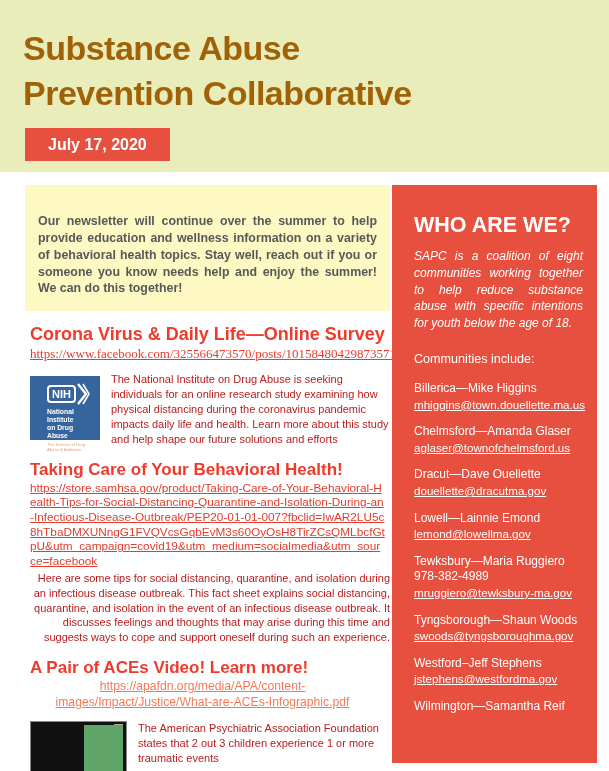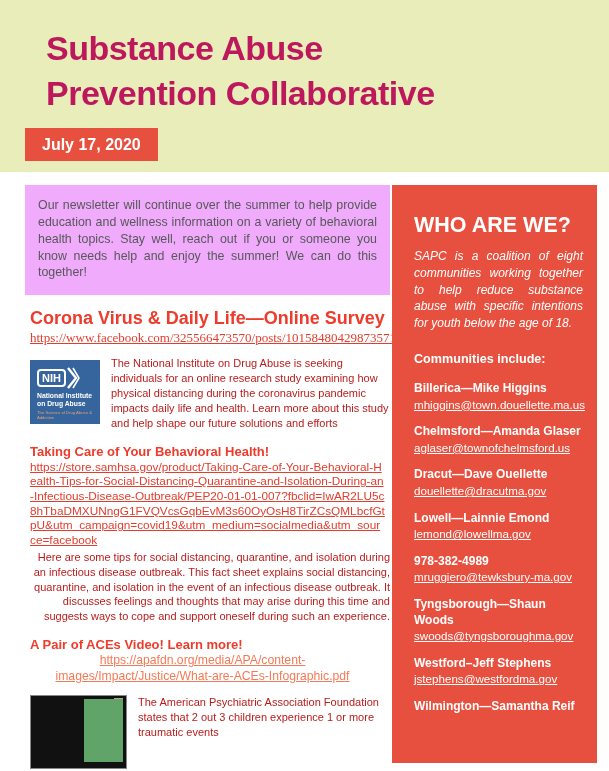--- a/index.html
+++ b/index.html
@@ -1,61 +1,61 @@
 <!DOCTYPE html>
 <html><head>
 <meta charset="utf-8">
 <style>
   * { margin:0; padding:0; box-sizing:border-box; }
   body { background:#ffffff; font-family:"Liberation Sans", sans-serif; }
   .page { position:relative; width:609px; height:771px; background:#ffffff; overflow:hidden; }
 
   
   .masthead { position:absolute; left:0; top:0; width:609px; height:172px; background:#e9edba; }
-  .masthead h1 { position:absolute; left:46px; top:26px; font-size:34px; font-weight:bold; color:#be185d; line-height:1.32; letter-spacing:-0.5px; }
-  .date-banner { position:absolute; left:25px; top:128px; height:33px; line-height:33px; padding:0 17px; background:#e7503e; color:#ffffff; font-size:16px; font-weight:bold; }
+  .masthead h1 { position:absolute; left:23px; top:26px; font-size:34px; font-weight:bold; color:#a16207; line-height:1.32; letter-spacing:-0.5px; }
+  .date-banner { position:absolute; left:25px; top:128px; height:33px; line-height:33px; padding:0 23px; background:#e7503e; color:#ffffff; font-size:16px; font-weight:bold; }
 
   
   .content { position:absolute; left:25px; top:185px; width:365px; }
-  .intro-box { background:#f0abfc; padding:12px 13px 14px 13px; }
+  .intro-box { background:#fef9c3; padding:28px 13px 14px 13px;font-weight:bold; }
   .intro-box p { font-size:12.4px; line-height:1.36; color:#585858; text-align:justify; }
 
   h2.red-h { color:#ee3b2b; font-weight:bold; margin:13px 0 1px 5px; }
   h2.sz1 { font-size:18px; }
-  h2.sz2 { font-size:13px; }
+  h2.sz2 { font-size:17px; }
   .link { display:block; margin-left:5px; color:#e23d2d; text-decoration:underline; cursor:pointer; }
   .link-serif { font-family:"Liberation Serif", serif; font-size:13px; }
   .link-break { font-size:11.8px; line-height:1.25; word-break:break-all; width:356px; }
   .link-orange { color:#f47a57; font-size:12.2px; line-height:1.3; width:345px;text-align:center; }
 
   .row { display:flex; gap:11px; margin:10px 0 0 5px; }
   .body-text { font-size:11px; line-height:1.35; color:#b91c1c; }
   .para { margin:2px 0 0 5px;text-align:right; }
 
   
-  .nih-logo { flex:none; width:70px; height:64px; background:#36649c; padding:7px 5px 0 7px; margin-top:4px; }
+  .nih-logo { flex:none; width:70px; height:64px; background:#36649c; padding:7px 5px 0 17px; margin-top:4px; }
   .nih-top { display:flex; align-items:center; }
   .nih-badge { border:2px solid #ffffff; border-radius:4px; color:#ffffff; font-weight:bold; font-size:11px; padding:1px 3px; }
   .nih-chev { margin-left:1px; }
   .nih-line { color:#ffffff; font-weight:bold; font-size:6.8px; line-height:1.15; margin-top:3px; }
   .nih-tag { color:#e2a27a; font-size:4.2px; margin-top:2px; }
 
   
   .aces-thumb { flex:none; position:relative; width:97px; height:74px; background:#111111; border:1px solid #888; }
   .aces-chip { position:absolute; right:3px; top:2px; width:9px; height:7px; background:#b9a886; }
   .aces-panel { position:absolute; left:53px; top:3px; right:3px; bottom:6px; background:#61a469; padding:7px 3px 0 4px; }
 
   
   .sidebar { position:absolute; left:392px; top:185px; width:205px; height:578px; background:#e7503e; color:#ffffff; padding:28px 14px 0 22px; }
   .sidebar h2 { font-size:21.5px; font-weight:bold; margin-bottom:10px; }
   .sapc { font-style:italic; font-size:16.5px; margin-bottom:24px; }
   .side-desc { font-style:italic; font-size:12px; line-height:1.4; text-align:justify; margin-bottom:20px; }
-  .comm-label { font-weight:bold; font-size:12.6px; margin-bottom:15px; }
+  .comm-label { font-weight:normal; font-size:12.6px; margin-bottom:15px; }
   .contact { margin-bottom:11px; font-size:12px; line-height:1.3; }
-  .cname, .cphone { font-weight:bold; }
+  .cname, .cphone { font-weight:normal; }
   .cemail { display:inline-block; color:#ffffff; text-decoration:underline; font-size:11.6px; cursor:pointer; }
 </style>
 </head>
 <body>
 
 <div class="page">
 
   <header class="masthead">
     <h1><span>Substance Abuse</span><br><span>Prevention Collaborative</span></h1>
     <div class="date-banner">July 17, 2020</div>
@@ -128,20 +128,21 @@
     </div>
     <div class="contact">
       <div class="cname">Dracut—Dave Ouellette</div>
       <a class="cemail">douellette@dracutma.gov</a>
     </div>
     <div class="contact">
       <div class="cname">Lowell—Lainnie Emond</div>
       <a class="cemail">lemond@lowellma.gov</a>
     </div>
     <div class="contact">
+      <div class="cname">Tewksbury—Maria Ruggiero</div>
       <div class="cphone">978-382-4989</div>
       <a class="cemail">mruggiero@tewksbury-ma.gov</a>
     </div>
     <div class="contact">
       <div class="cname">Tyngsborough—Shaun Woods</div>
       <a class="cemail">swoods@tyngsboroughma.gov</a>
     </div>
     <div class="contact">
       <div class="cname">Westford–Jeff Stephens</div>
       <a class="cemail">jstephens@westfordma.gov</a>

